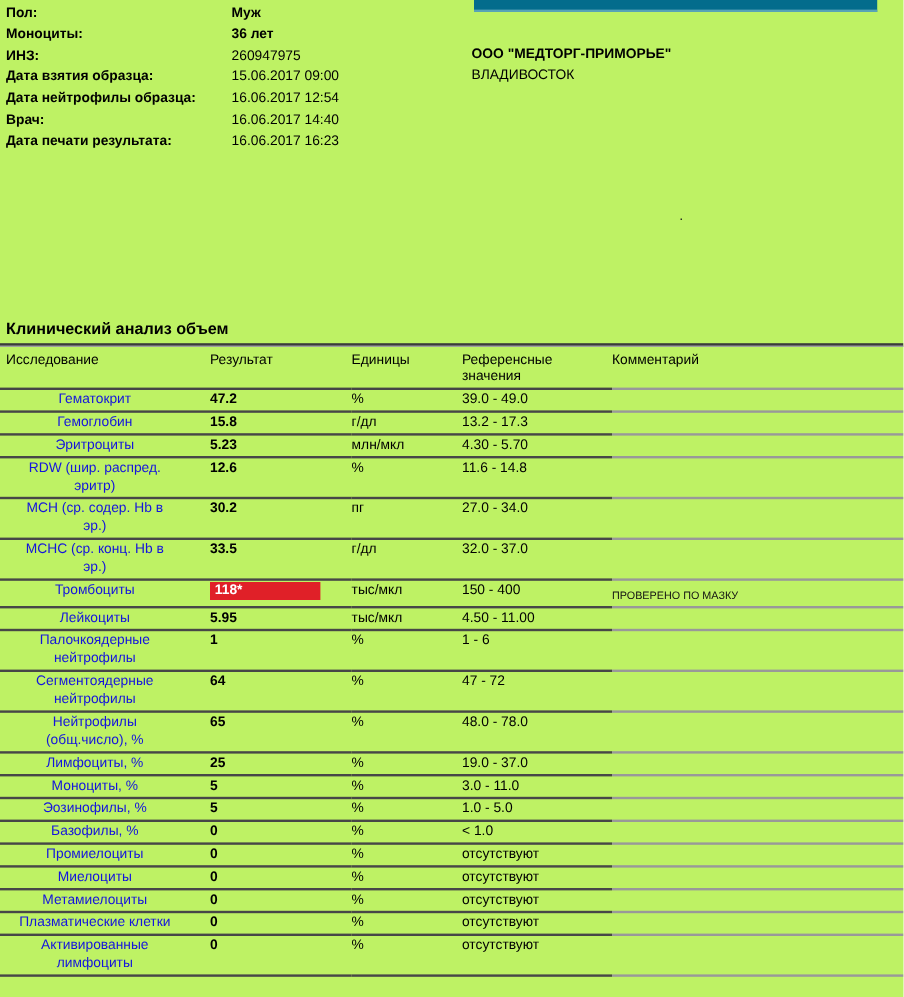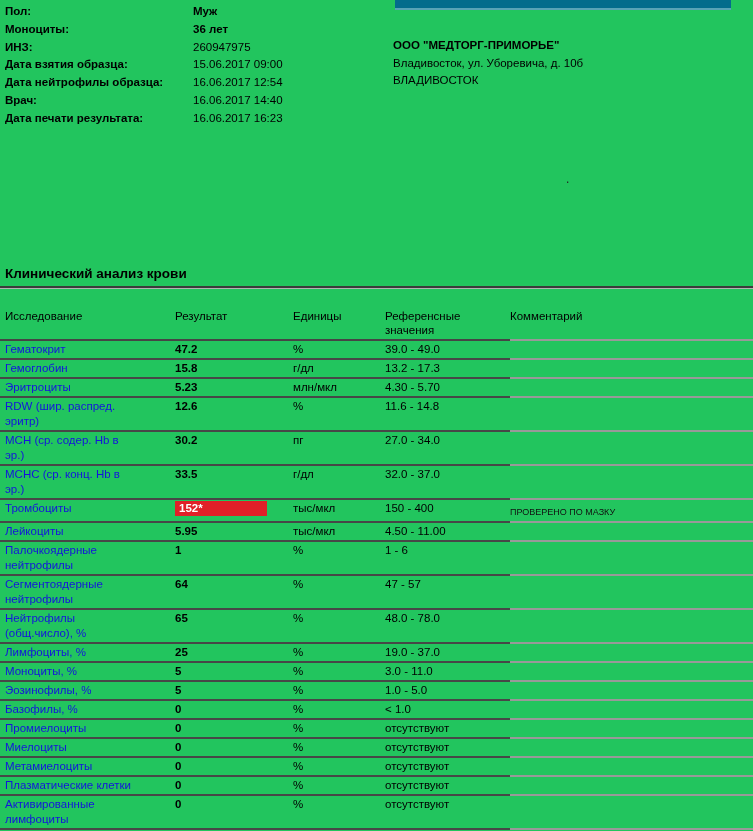--- a/index.html
+++ b/index.html
@@ -1,19 +1,19 @@
 <!DOCTYPE html>
 <html style="--accent-bar: #036c8c; --accent-bar-edge: #58a3b6; --link-blue: #1414dd; --flag-red: #e02028; --flag-text: #ffffff;"><head>
 <meta charset="utf-8">
 <style>
   html,body{margin:0;padding:0;background:#fff;}
   .page{
     position:relative;
     width:753px;height:831px;
-    background:#22c55e;
+    background:#bef264;
     font-family:"Liberation Sans","DejaVu Sans",sans-serif;
     color:#000;
     overflow:hidden;
   }
 
   
   .patient-block{
     position:absolute;left:5px;top:3px;width:380px;
     font-size:11.5px;line-height:17.8px;
   }
@@ -54,36 +54,37 @@
     width:753px;table-layout:fixed;border-collapse:collapse;
   }
   col.c-name{width:175px;}
   col.c-result{width:118px;}
   col.c-units{width:92px;}
   col.c-ref{width:125px;}
   col.c-comment{width:243px;}
 
   th{
     font-weight:400;font-size:11.5px;text-align:left;vertical-align:top;
-    padding:20px 0 2px 0;line-height:14px;
+    padding:4px 0 2px 0;line-height:14px;
     border-bottom:2px solid #454545;
     white-space:pre-line;
   }
   th.h-comment{border-bottom-color:#999;margin-left:24px;}
   th.h-name{padding-left:5px;}
 
   td{
     font-size:11.5px;vertical-align:top;
     padding:1px 0;line-height:15px;
     border-bottom:2px solid #474747;
   }
   td.name{
     color:var(--link-blue,#1414dd);
     padding-left:5px;padding-right:22px;
     white-space:pre-line;
+    text-align:center;
   }
   td.result{font-weight:700;}
   td.comment{
     font-size:9px;padding-top:5px;color:#111;
     border-bottom-color:#999;
   }
 
   .flag{
     display:inline-block;box-sizing:border-box;
     width:92px;padding-left:4px;
@@ -124,28 +125,27 @@
       <div class="prow">
         <span class="plabel">Дата печати результата:</span>
         <span class="pvalue">16.06.2017 16:23</span>
       </div>
     </div>
 
   <div class="accent-bar"></div>
 
   <div class="lab-block">
     <div class="lab-name">ООО "МЕДТОРГ-ПРИМОРЬЕ"</div>
-    <div>Владивосток, ул. Уборевича, д. 10б</div>
     <div>ВЛАДИВОСТОК</div>
   </div>
 
   <span class="stray-dot">.</span>
 
   <div class="main">
-    <div class="section-title">Клинический анализ крови</div>
+    <div class="section-title">Клинический анализ объем</div>
     <div class="title-rule"></div>
 
     <table class="results">
       <colgroup>
         <col class="c-name">
           <col class="c-result">
           <col class="c-units">
           <col class="c-ref">
           <col class="c-comment">
       </colgroup>
@@ -200,21 +200,21 @@
           <tr>
             <td class="name">MCHC (ср. конц. Hb в
 эр.)</td>
             <td class="result">33.5</td>
             <td>г/дл</td>
             <td>32.0 - 37.0</td>
             <td class="comment"></td>
           </tr>
           <tr>
             <td class="name">Тромбоциты</td>
-            <td class="result"><span class="flag">152*</span></td>
+            <td class="result"><span class="flag">118*</span></td>
             <td>тыс/мкл</td>
             <td>150 - 400</td>
             <td class="comment">ПРОВЕРЕНО ПО МАЗКУ</td>
           </tr>
           <tr>
             <td class="name">Лейкоциты</td>
             <td class="result">5.95</td>
             <td>тыс/мкл</td>
             <td>4.50 - 11.00</td>
             <td class="comment"></td>
@@ -225,21 +225,21 @@
             <td class="result">1</td>
             <td>%</td>
             <td>1 - 6</td>
             <td class="comment"></td>
           </tr>
           <tr>
             <td class="name">Сегментоядерные
 нейтрофилы</td>
             <td class="result">64</td>
             <td>%</td>
-            <td>47 - 57</td>
+            <td>47 - 72</td>
             <td class="comment"></td>
           </tr>
           <tr>
             <td class="name">Нейтрофилы
 (общ.число), %</td>
             <td class="result">65</td>
             <td>%</td>
             <td>48.0 - 78.0</td>
             <td class="comment"></td>
           </tr>

